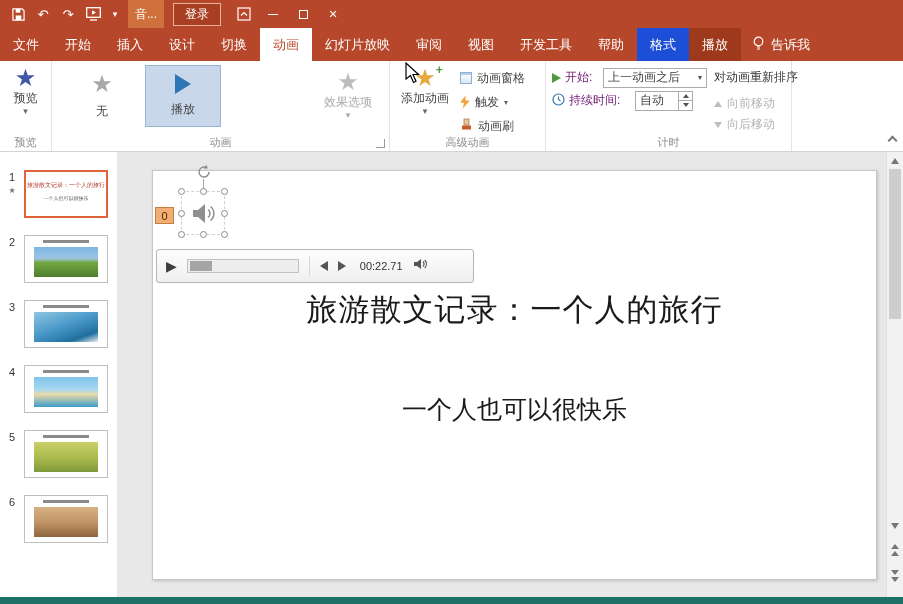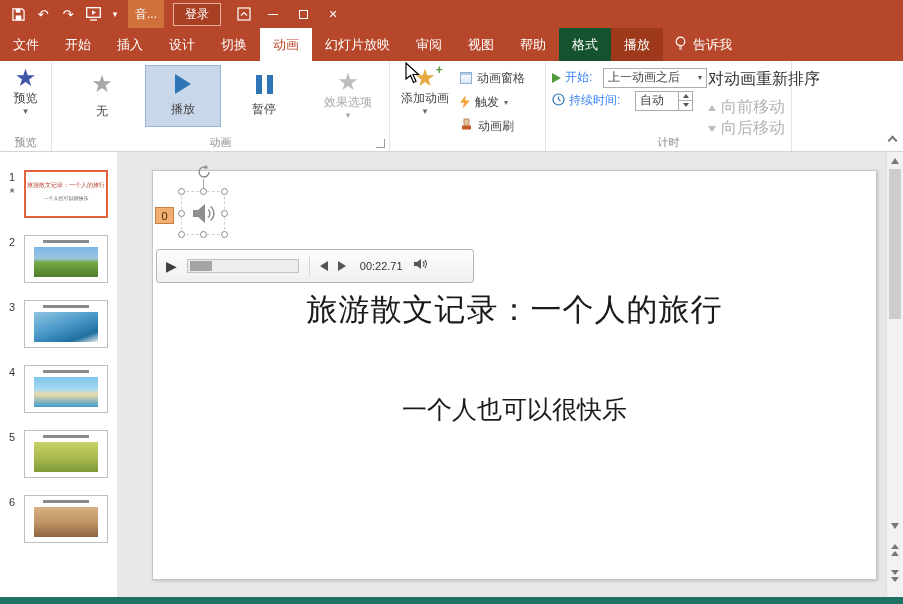--- a/index.html
+++ b/index.html
@@ -18,21 +18,21 @@
   .signin{border:1px solid #E6B09C;background:#A93F22;padding:2px 11px;font-size:12px;margin:0 9px;cursor:default}
   .win-icon{width:28px;height:100%;display:flex;align-items:center;justify-content:center}
   .win-btn{width:30px;height:100%;display:flex;align-items:center;justify-content:center;font-size:11px}
   .min-glyph{width:10px;height:1px;background:#fff;display:block}
   .max-glyph{width:9px;height:9px;border:1px solid #fff;display:block}
 
   
   .tabrow{height:33px;background:#B7472A;display:flex;color:#fff;font-size:13px;align-items:stretch}
   .tab{padding:0 13px;display:flex;align-items:center;cursor:default;white-space:nowrap}
   .tab.selected{background:#fff;color:#BD4B2E}
-  .tab.ctx-format{background:#14532d}
+  .tab.ctx-format{background:#1d4ed8}
   .tab.ctx-play{background:#9E3A1B}
   .tellme{display:flex;align-items:center;gap:6px;padding:0 11px;white-space:nowrap}
   .share-btn{margin-left:auto;display:flex;align-items:center;gap:6px;padding:0 14px;white-space:nowrap}
 
   
   .ribbon{position:relative;height:91px;background:#fff;border-bottom:1px solid #D4D4D4;font-size:12px;color:#444}
   .rgroup{position:absolute;top:0;bottom:0;border-right:1px solid #E4E4E4}
   .g-preview{left:0;width:52px}
   .g-animation{left:52px;width:338px}
   .g-advanced{left:390px;width:156px}
@@ -59,34 +59,34 @@
   .addanim{position:absolute;left:4px;top:0;width:62px}
   .star-wrap{position:relative}
   .add-plus{position:absolute;right:-7px;top:-3px;color:#4E9A3C;font-weight:bold;font-size:12px}
   .smallcol{position:absolute;left:70px;top:7px;display:flex;flex-direction:column;gap:4px}
   .smallbtn{display:flex;align-items:center;gap:5px;height:20px;white-space:nowrap;cursor:default}
   .mini-caret{font-size:8px;color:#666}
   .icon-pane{width:12px;height:12px;border:1px solid #8FAFD4;background:linear-gradient(#FFFFFF,#D9E6F5);box-shadow:inset 0 2px 0 #B7CCE8}
   .icon-bolt{width:10px;height:13px;background:#F2A33C;clip-path:polygon(55% 0,0 55%,40% 55%,28% 100%,100% 38%,55% 38%)}
   .tleft{position:absolute;left:6px;top:5px;display:flex;flex-direction:column}
   .trow{display:flex;align-items:center;gap:4px;height:23px}
-  .tlabel{white-space:nowrap;color:#3b82f6}
+  .tlabel{white-space:nowrap;color:#701a75}
   .tlabel.s{width:34px}
   .tlabel.l{width:62px}
   .icon-start{width:0;height:0;border-top:5px solid transparent;border-bottom:5px solid transparent;border-left:9px solid #4E9A3C}
   .combo{border:1px solid #ABABAB;background:#fff;width:104px;height:20px;display:flex;align-items:center;justify-content:space-between;padding:0 4px;font-size:12px;cursor:default}
   .combo .caret{font-size:8px;color:#555}
   .spin{border:1px solid #ABABAB;background:#fff;width:58px;height:20px;display:flex;align-items:stretch;cursor:default}
   .spin .val{flex:1;display:flex;align-items:center;padding-left:4px}
   .updown{width:14px;border-left:1px solid #ABABAB;display:flex;flex-direction:column}
   .updown i{flex:1;display:flex;align-items:center;justify-content:center}
   .updown i.u::after{content:"";width:0;height:0;border-left:3px solid transparent;border-right:3px solid transparent;border-bottom:4px solid #555}
   .updown i.d::after{content:"";width:0;height:0;border-left:3px solid transparent;border-right:3px solid transparent;border-top:4px solid #555}
   .updown i.u{border-bottom:1px solid #ABABAB}
-  .tright{position:absolute;left:162px;top:8px;font-size:16px}
+  .tright{position:absolute;left:168px;top:8px;font-size:12px}
   .reorder-title{color:#333;margin-bottom:7px;white-space:nowrap}
   .reorder-btn{display:flex;align-items:center;gap:5px;height:21px;color:#B3B3B3;white-space:nowrap}
   .tri-up-sm{width:0;height:0;border-left:4px solid transparent;border-right:4px solid transparent;border-bottom:6px solid #BDBDBD}
   .tri-down-sm{width:0;height:0;border-left:4px solid transparent;border-right:4px solid transparent;border-top:6px solid #BDBDBD}
   .collapse-chevron{position:absolute;right:7px;bottom:7px;width:7px;height:7px;border-left:2px solid #777;border-top:2px solid #777;transform:rotate(45deg)}
 
   
   .workspace{position:absolute;top:152px;left:0;right:0;bottom:7px;background:#E8E8E8;display:flex}
   .thumbs{width:117px;background:#fff;padding-top:18px;display:flex;flex-direction:column;gap:17px;overflow:hidden}
   .thumb-item{display:flex;align-items:flex-start;cursor:default}
@@ -186,20 +186,21 @@
 <nav class="tabrow">
   <div class="tab">文件</div>
   <div class="tab">开始</div>
   <div class="tab">插入</div>
   <div class="tab">设计</div>
   <div class="tab">切换</div>
   <div class="tab selected">动画</div>
   <div class="tab">幻灯片放映</div>
   <div class="tab">审阅</div>
   <div class="tab">视图</div>
+  <div class="tab">开发工具</div>
   <div class="tab">帮助</div>
   <div class="tab ctx-format">格式</div>
   <div class="tab ctx-play">播放</div>
   <div class="tellme">
     <span>
       <svg width="13" height="15" viewBox="0 0 13 15">
           <circle cx="6.5" cy="5.5" r="4.3" fill="none" stroke="#fff" stroke-width="1.2"></circle>
           <path d="M5 11 h3 M5 13 h3" stroke="#fff" stroke-width="1.2"></path>
         </svg>
     </span>
@@ -221,27 +222,20 @@
   <section class="rgroup g-animation">
     <div class="gallery">
       <div class="gal-item">
         <span class="star none-star">★</span>
         <span class="gal-label">无</span>
       </div>
       <div class="gal-item selected">
         <span class="play-tri"></span>
         <span class="gal-label">播放</span>
       </div>
-      <div class="gal-item">
-        <span class="pause-bars">
-            <span></span>
-            <span></span>
-          </span>
-        <span class="gal-label">暂停</span>
-      </div>
     </div>
     <div class="bigbtn effopt">
       <span class="star eff-star">★</span>
       <span class="bb-label">效果选项</span>
       <span class="bb-caret">▾</span>
     </div>
     <div class="dlg-launcher"></div>
     <div class="rgroup-label">动画</div>
   </section>
 
@@ -267,20 +261,21 @@
       <div class="smallbtn">
         <span>
           <svg width="13" height="13" viewBox="0 0 13 13">
               <rect x="4" y="1" width="5" height="6" fill="#E8C49C" stroke="#B08050" stroke-width="0.8"></rect>
               <rect x="2" y="7.5" width="9" height="4" fill="#C55A2A"></rect>
             </svg>
         </span>
         <span>动画刷</span>
       </div>
     </div>
+    <div class="rgroup-label">高级动画</div>
   </section>
 
   <section class="rgroup g-timing">
     <div class="tleft">
       <div class="trow">
         <span class="icon-start"></span>
         <span class="tlabel s">开始:</span>
         <span class="combo">
           <span>上一动画之后</span>
           <span class="caret">▾</span>

